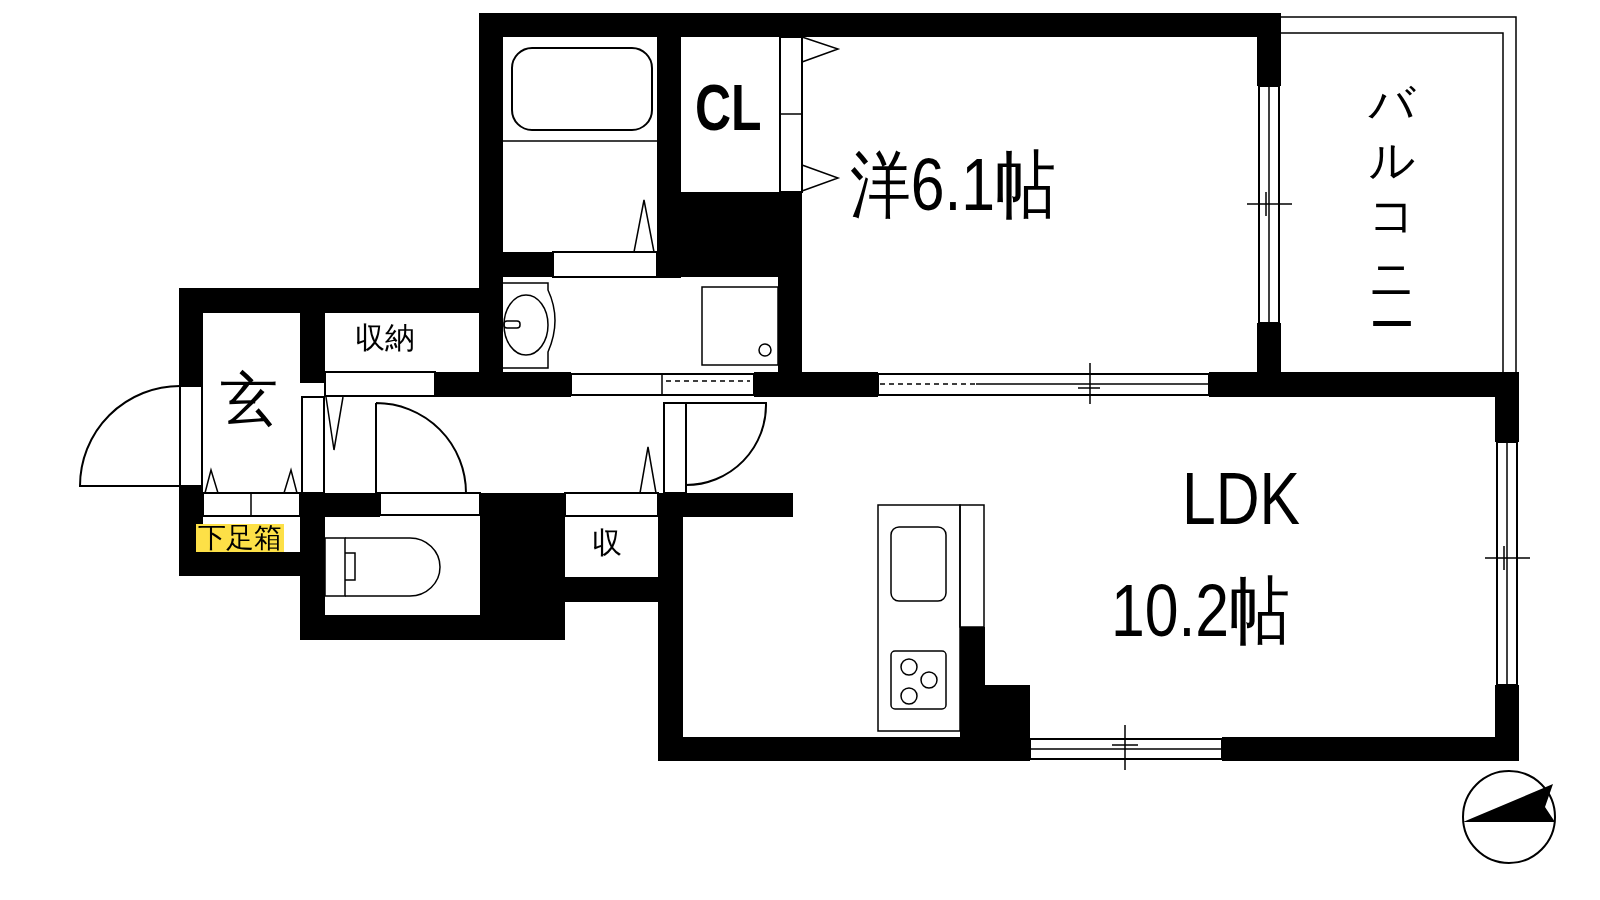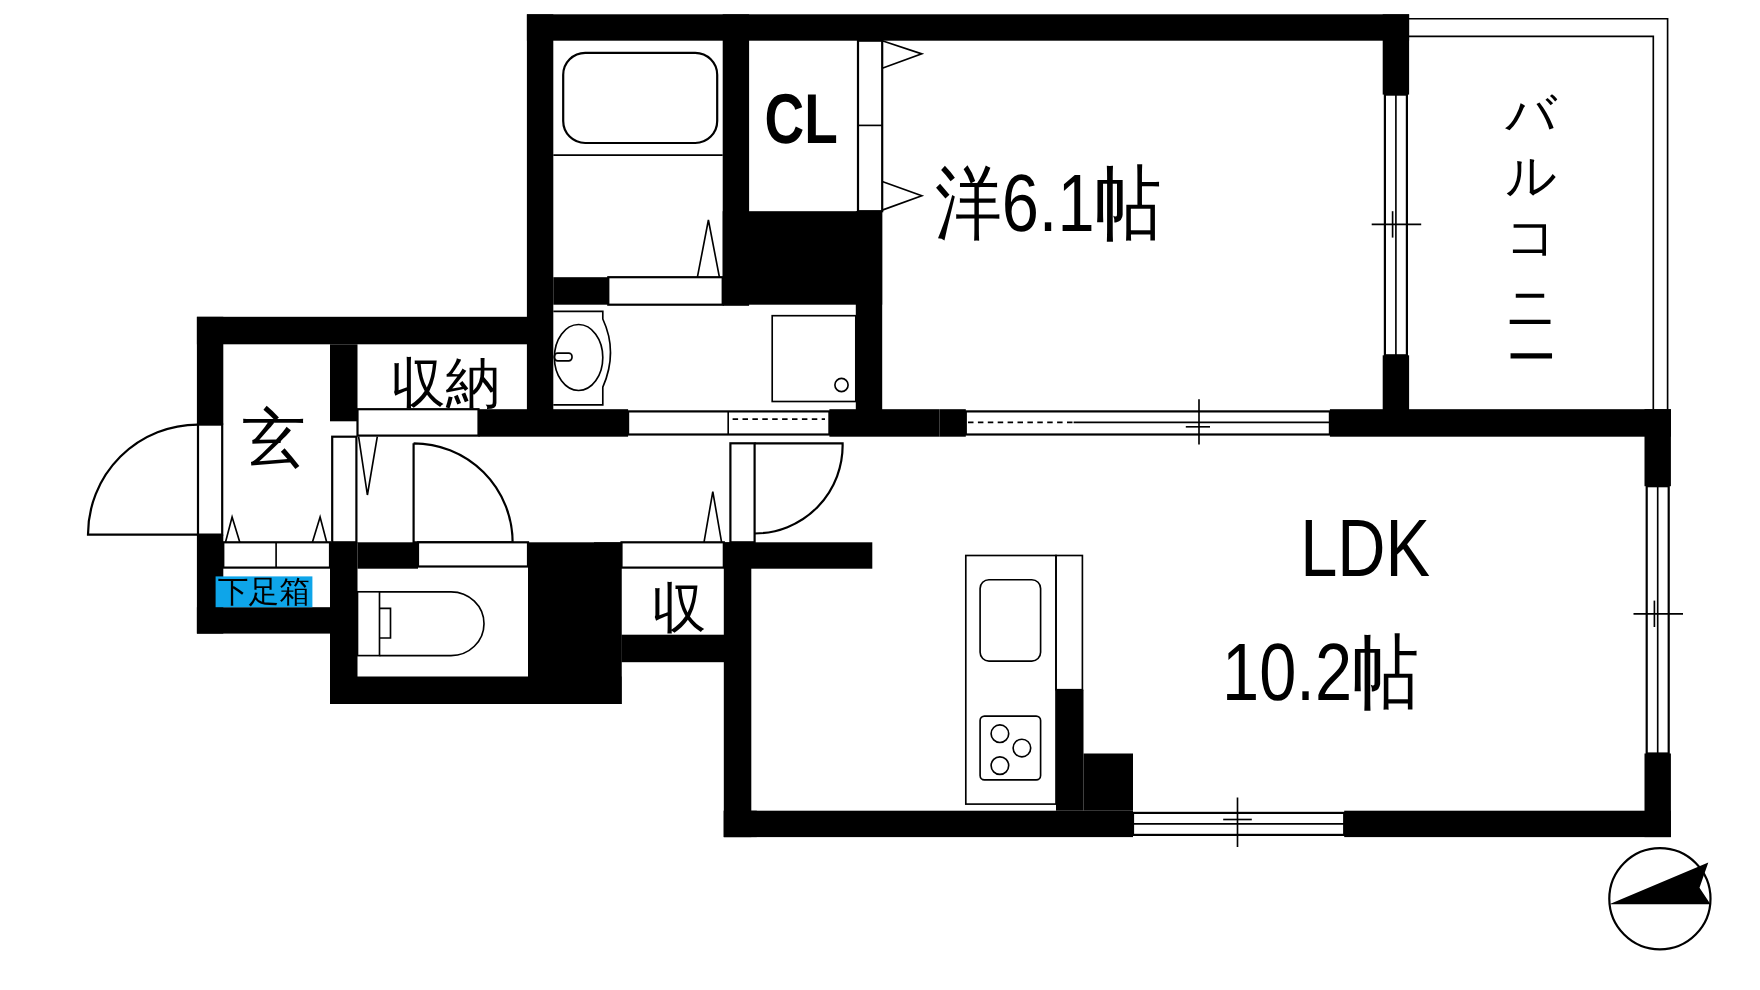--- a/index.html
+++ b/index.html
@@ -8,22 +8,22 @@
   #plan{position:absolute;left:0;top:0;width:1600px;height:900px;}
   .w{fill:#000;}
   .ln{fill:none;stroke:#000;stroke-width:2;}
   .ln1{fill:none;stroke:#000;stroke-width:1.5;}
   .wh{fill:#fff;stroke:#000;stroke-width:2;}
   .dash{fill:none;stroke:#000;stroke-width:1.5;stroke-dasharray:5 4;}
   .lbl{position:absolute;color:#000;white-space:nowrap;line-height:1;
        font-family:"Liberation Sans","DejaVu Sans",sans-serif;}
   .lbl-big{font-size:74px;transform:scaleX(0.82);transform-origin:left top;}
   .lbl-cl{font-size:64px;transform:scaleX(0.78);transform-origin:left top;font-weight:bold;}
-  .lbl-mid{font-size:50px;}
-  .lbl-small{font-size:28px;background:#0ea5e9;padding:0 2px;}
+  .lbl-mid{font-size:30px;}
+  .lbl-small{font-size:28px;background:#fde047;padding:0 2px;}
   .lbl-gen{font-size:58px;}
   .vert{writing-mode:vertical-rl;font-size:46px;letter-spacing:10px;}
 </style>
 </head>
 <body>
 
 <svg id="plan" viewBox="0 0 1600 900" xmlns="http://www.w3.org/2000/svg">
 
   <g>
     <polyline class="ln1" points="1255,17 1516,17 1516,372"></polyline>

